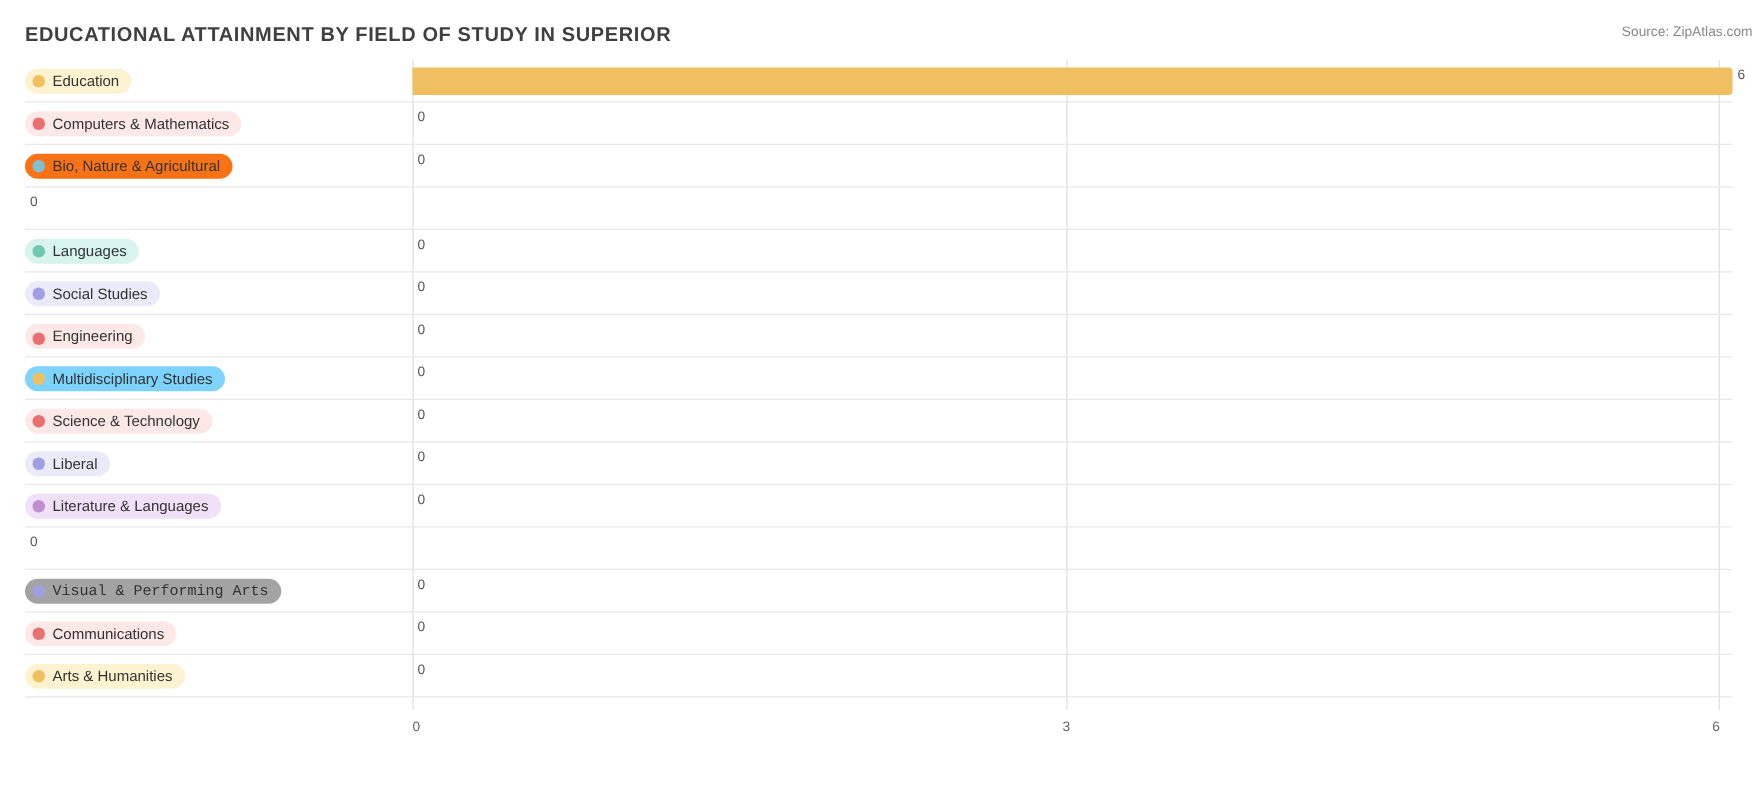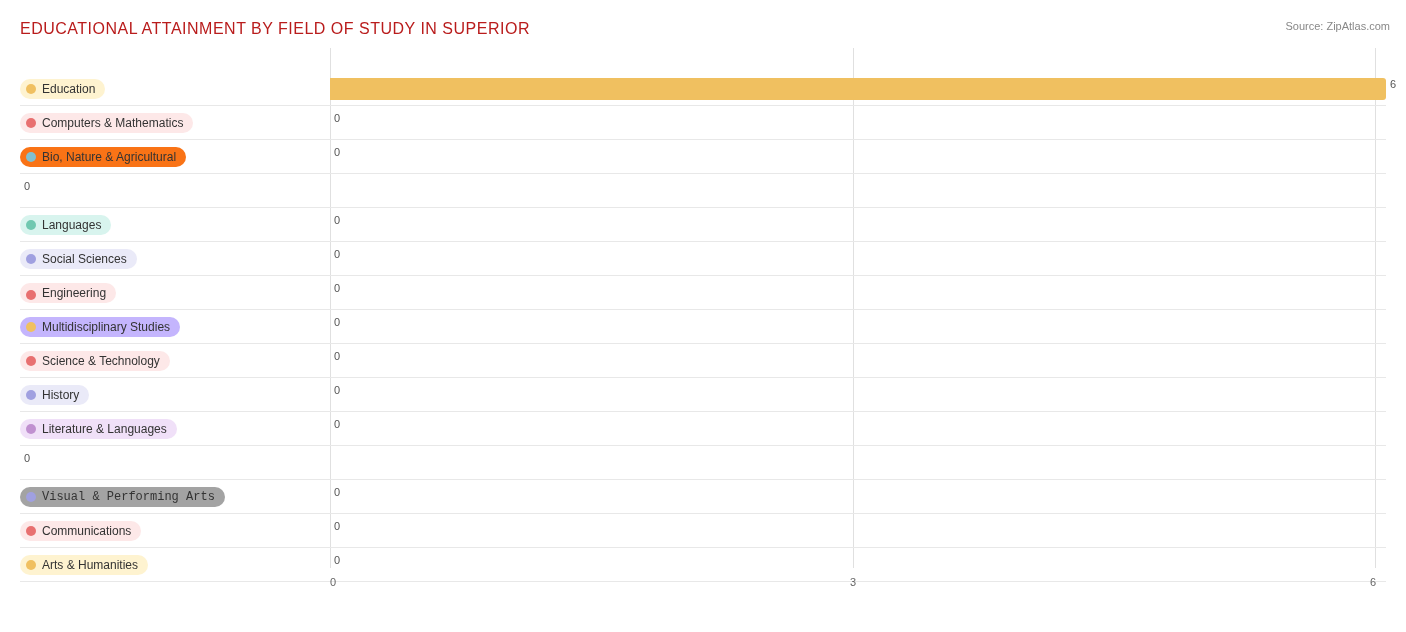--- a/index.html
+++ b/index.html
@@ -11,29 +11,29 @@
       overflow: hidden;
     }
     .chart-container {
       width: 1406px;
       height: 632px;
       padding: 20px 20px 40px 20px;
       position: relative;
     }
     .chart-title {
       font-size: 16px;
-      font-weight: normal;
-      color: #b91c1c;
+      font-weight: bold;
+      color: #404040;
       letter-spacing: 0.5px;
       margin-bottom: 4px;
     }
     .chart-source {
       position: absolute;
       top: 20px;
-      right: 16px;
+      right: 4px;
       font-size: 11px;
       color: #888;
     }
     .chart-area {
       position: relative;
       margin-top: 10px;
       height: 540px;
     }
     
     .grid-lines {
@@ -63,21 +63,20 @@
       font-size: 11px;
       color: #666;
     }
     
     .bars-area {
       position: absolute;
       top: 0;
       left: 0;
       right: 0;
       bottom: 22px;
-      margin-top: 24px;
     }
     .bar-row {
       display: flex;
       align-items: center;
       height: 34px;
       border-bottom: 1px solid #e8e8e8;
     }
     .bar-label-container {
       width: 310px;
       display: flex;
@@ -192,21 +191,21 @@
           <div class="bar-track">
             <div class="bar-fill" style="width: 0%; background: rgb(112, 200, 176); min-width: 0px;">
               <span class="bar-value">0</span>
             </div>
           </div>
         </div>
         <div class="bar-row">
           <div class="bar-label-container">
             <div class="bar-label-pill" style="background: rgb(234, 234, 248);">
               <div class="pill-dot" style="background: rgb(160, 160, 224);"></div>
-              <span>Social Sciences</span>
+              <span>Social Studies</span>
             </div>
           </div>
           <div class="bar-track">
             <div class="bar-fill" style="width: 0%; background: rgb(160, 160, 224); min-width: 0px;">
               <span class="bar-value">0</span>
             </div>
           </div>
         </div>
         <div class="bar-row">
           <div class="bar-label-container">
@@ -216,21 +215,21 @@
             </div>
           </div>
           <div class="bar-track">
             <div class="bar-fill" style="width: 0%; background: rgb(232, 112, 112); min-width: 0px;">
               <span class="bar-value">0</span>
             </div>
           </div>
         </div>
         <div class="bar-row">
           <div class="bar-label-container">
-            <div class="bar-label-pill" style="background: #c4b5fd;">
+            <div class="bar-label-pill" style="background: #7dd3fc;">
               <div class="pill-dot" style="background: rgb(240, 192, 96);"></div>
               <span>Multidisciplinary Studies</span>
             </div>
           </div>
           <div class="bar-track">
             <div class="bar-fill" style="width: 0%; background: rgb(240, 192, 96); min-width: 0px;">
               <span class="bar-value">0</span>
             </div>
           </div>
         </div>
@@ -244,21 +243,21 @@
           <div class="bar-track">
             <div class="bar-fill" style="width: 0%; background: rgb(232, 112, 112); min-width: 0px;">
               <span class="bar-value">0</span>
             </div>
           </div>
         </div>
         <div class="bar-row">
           <div class="bar-label-container">
             <div class="bar-label-pill" style="background: rgb(234, 234, 248);">
               <div class="pill-dot" style="background: rgb(160, 160, 224);"></div>
-              <span>History</span>
+              <span>Liberal</span>
             </div>
           </div>
           <div class="bar-track">
             <div class="bar-fill" style="width: 0%; background: rgb(160, 160, 224); min-width: 0px;">
               <span class="bar-value">0</span>
             </div>
           </div>
         </div>
         <div class="bar-row">
           <div class="bar-label-container">

